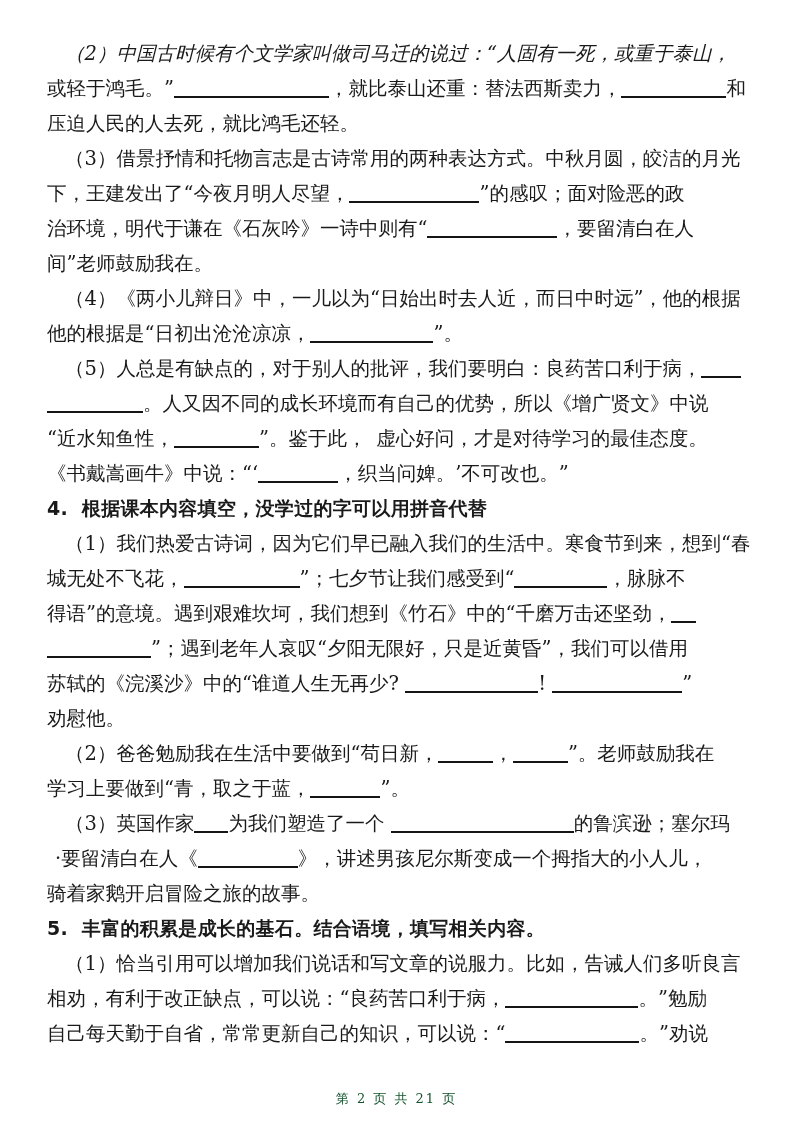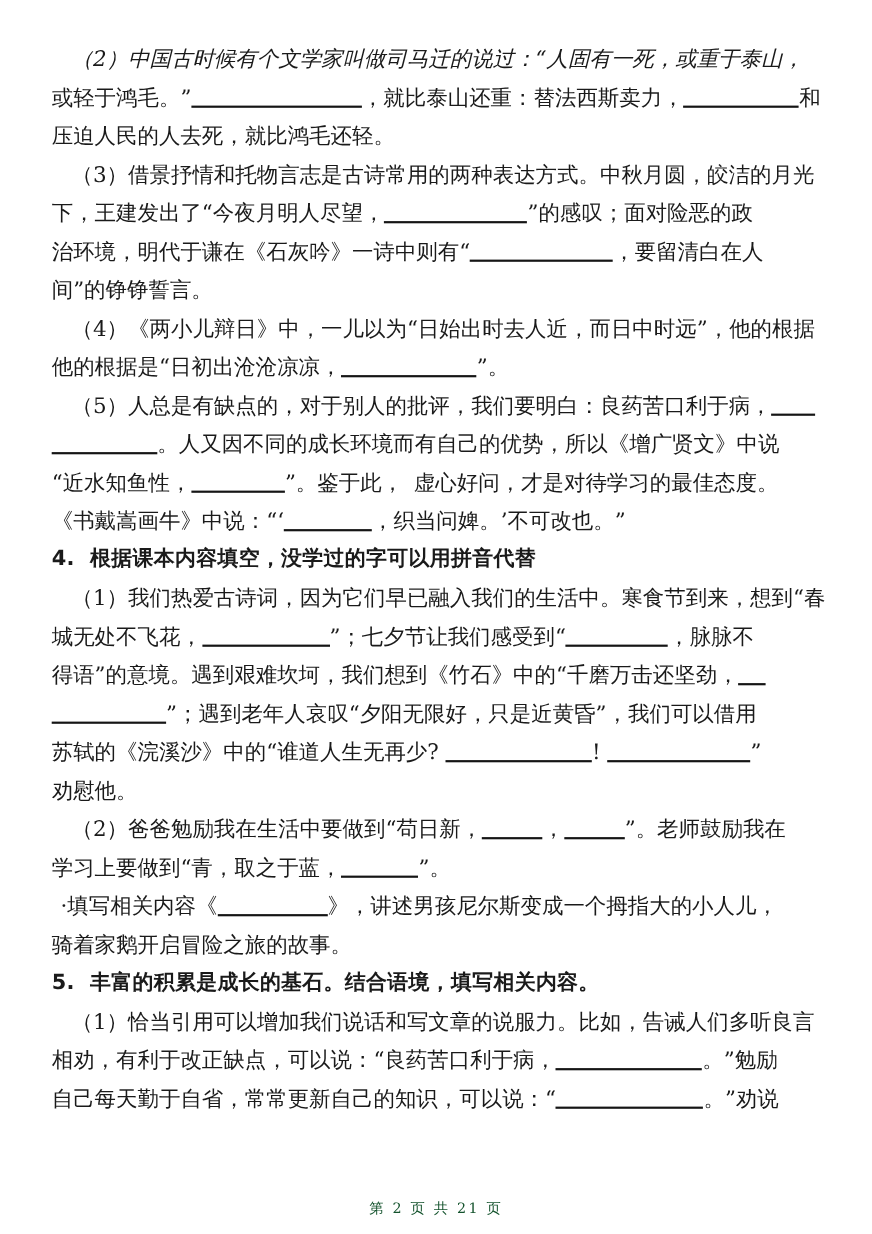--- a/index.html
+++ b/index.html
@@ -46,37 +46,38 @@
 </head>
 <body>
 
 <div class="doc">
     <div class="line" style="padding-left: 18px; font-style: italic;"><span class="run">（2）中国古时候有个文学家叫做司马迁的说过：“人固有一死，或重于泰山，</span></div>
     <div class="line"><span class="run">或轻于鸿毛。”</span><span class="blank" style="width: 155px;"></span><span class="run">，就比泰山还重：替法西斯卖力，</span><span class="blank" style="width: 105px;"></span><span class="run">和</span></div>
     <div class="line"><span class="run">压迫人民的人去死，就比鸿毛还轻。</span></div>
     <div class="line" style="padding-left: 18px;"><span class="run">（3）借景抒情和托物言志是古诗常用的两种表达方式。中秋月圆，皎洁的月光</span></div>
     <div class="line"><span class="run">下，王建发出了“今夜月明人尽望，</span><span class="blank" style="width: 130px;"></span><span class="run">”的感叹；面对险恶的政</span></div>
     <div class="line"><span class="run">治环境，明代于谦在《石灰吟》一诗中则有“</span><span class="blank" style="width: 130px;"></span><span class="run">，要留清白在人</span></div>
-    <div class="line"><span class="run">间”的铮铮誓言。</span></div>
+    <div class="line"><span class="run">间”老师鼓励我在。</span></div>
     <div class="line" style="padding-left: 18px;"><span class="run">（4）《两小儿辩日》中，一儿以为“日始出时去人近，而日中时远”，他的根据</span></div>
     <div class="line"><span class="run">他的根据是“日初出沧沧凉凉，</span><span class="blank" style="width: 123px;"></span><span class="run">”。</span></div>
     <div class="line" style="padding-left: 18px;"><span class="run">（5）人总是有缺点的，对于别人的批评，我们要明白：良药苦口利于病，</span><span class="blank" style="width: 40px;"></span></div>
     <div class="line"><span class="blank" style="width: 96px;"></span><span class="run">。人又因不同的成长环境而有自己的优势，所以《增广贤文》中说</span></div>
     <div class="line"><span class="run">“近水知鱼性，</span><span class="blank" style="width: 85px;"></span><span class="run">”。鉴于此， 虚心好问，才是对待学习的最佳态度。</span></div>
     <div class="line"><span class="run">《书戴嵩画牛》中说：“‘</span><span class="blank" style="width: 80px;"></span><span class="run">，织当问婢。’不可改也。”</span></div>
     <div class="line heading"><span class="run">4.&nbsp; 根据课本内容填空，没学过的字可以用拼音代替</span></div>
     <div class="line" style="padding-left: 18px;"><span class="run">（1）我们热爱古诗词，因为它们早已融入我们的生活中。寒食节到来，想到“春</span></div>
     <div class="line"><span class="run">城无处不飞花，</span><span class="blank" style="width: 116px;"></span><span class="run">”；七夕节让我们感受到“</span><span class="blank" style="width: 93px;"></span><span class="run">，脉脉不</span></div>
     <div class="line"><span class="run">得语”的意境。遇到艰难坎坷，我们想到《竹石》中的“千磨万击还坚劲，</span><span class="blank" style="width: 25px;"></span></div>
     <div class="line"><span class="blank" style="width: 104px;"></span><span class="run">”；遇到老年人哀叹“夕阳无限好，只是近黄昏”，我们可以借用</span></div>
     <div class="line"><span class="run">苏轼的《浣溪沙》中的“谁道人生无再少? </span><span class="blank" style="width: 133px;"></span><span class="run">! </span><span class="blank" style="width: 130px;"></span><span class="run">”</span></div>
     <div class="line"><span class="run">劝慰他。</span></div>
     <div class="line" style="padding-left: 18px;"><span class="run">（2）爸爸勉励我在生活中要做到“苟日新，</span><span class="blank" style="width: 55px;"></span><span class="run">，</span><span class="blank" style="width: 55px;"></span><span class="run">”。老师鼓励我在</span></div>
     <div class="line"><span class="run">学习上要做到“青，取之于蓝，</span><span class="blank" style="width: 70px;"></span><span class="run">”。</span></div>
-    <div class="line" style="padding-left: 8px;"><span class="run">·填写相关内容《</span><span class="blank" style="width: 100px;"></span><span class="run">》，讲述男孩尼尔斯变成一个拇指大的小人儿，</span></div>
+    <div class="line" style="padding-left: 18px;"><span class="run">（3）英国作家</span><span class="blank" style="width: 34px;"></span><span class="run">为我们塑造了一个 </span><span class="blank" style="width: 183px;"></span><span class="run">的鲁滨逊；塞尔玛</span></div>
+    <div class="line" style="padding-left: 8px;"><span class="run">·要留清白在人《</span><span class="blank" style="width: 100px;"></span><span class="run">》，讲述男孩尼尔斯变成一个拇指大的小人儿，</span></div>
     <div class="line"><span class="run">骑着家鹅开启冒险之旅的故事。</span></div>
     <div class="line heading"><span class="run">5.&nbsp; 丰富的积累是成长的基石。结合语境，填写相关内容。</span></div>
     <div class="line" style="padding-left: 18px;"><span class="run">（1）恰当引用可以增加我们说话和写文章的说服力。比如，告诫人们多听良言</span></div>
     <div class="line"><span class="run">相劝，有利于改正缺点，可以说：“良药苦口利于病，</span><span class="blank" style="width: 133px;"></span><span class="run">。”勉励</span></div>
     <div class="line"><span class="run">自己每天勤于自省，常常更新自己的知识，可以说：“</span><span class="blank" style="width: 134px;"></span><span class="run">。”劝说</span></div>
   </div>
 
 <div class="footer">第 2 页 共 21 页</div>
 
 </body></html>

